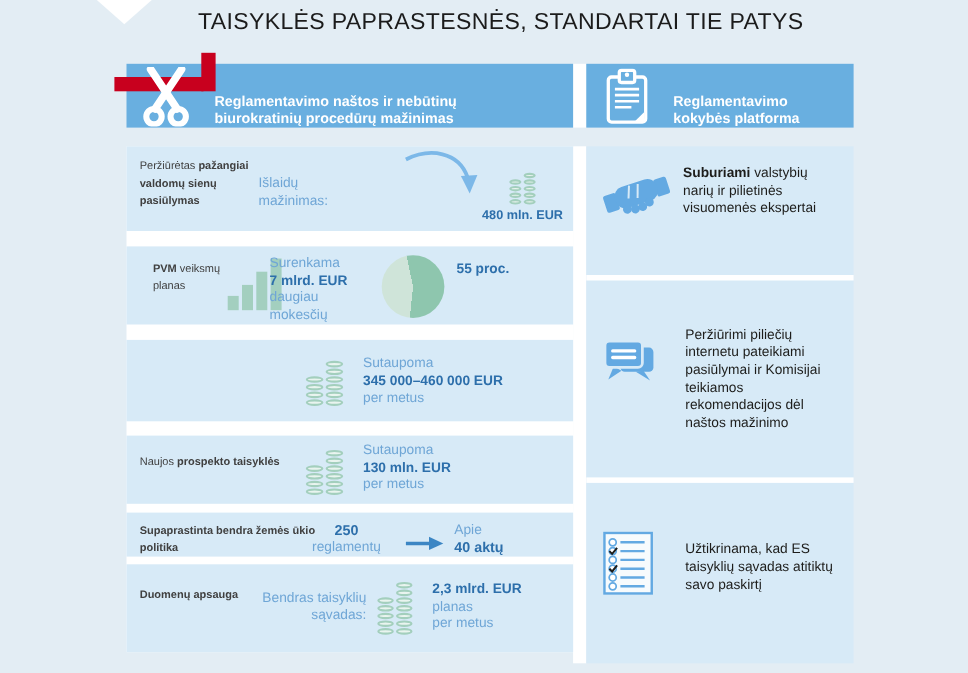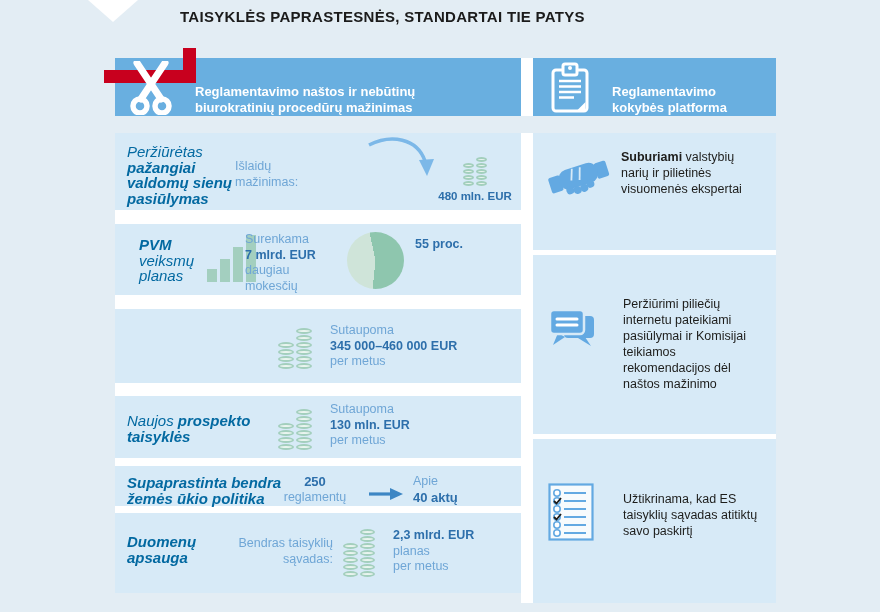--- a/index.html
+++ b/index.html
@@ -4,21 +4,21 @@
 <style>
   html,body{margin:0;padding:0;}
   body{
     width:880px;height:612px;position:relative;overflow:hidden;
     background:#e3edf4;
     font-family:"Liberation Sans", sans-serif;
     color:#1d1d1b;
   }
   .title{
     position:absolute;left:180px;top:8px;margin:0;
-    font-size:15px;font-weight:bold;letter-spacing:.3px;color:#1b1b1b;
+    font-size:21px;font-weight:normal;letter-spacing:.3px;color:#1b1b1b;
   }
   .chevron{
     position:absolute;left:88px;top:0;width:0;height:0;
     border-left:25px solid transparent;border-right:25px solid transparent;
     border-top:22px solid #ffffff;
   }
   .white-strip{position:absolute;left:521px;width:12px;background:#ffffff;}
   .strip-top{top:58px;height:58px;}
   .strip-main{top:133px;height:470px;}
 
@@ -39,21 +39,21 @@
 
   .left-col{position:absolute;left:115px;top:133px;width:406px;background:#ffffff;}
   .row{position:relative;background:#d7eaf7;}
   .row1{height:77px;margin-bottom:14px;}
   .row2{height:71px;margin-bottom:14px;}
   .row3{height:74px;margin-bottom:13px;}
   .row4{height:62px;margin-bottom:8px;}
   .row5{height:40px;margin-bottom:7px;}
   .row6{height:80px;}
 
-  .rtitle{position:absolute;margin:0;font-size:15px;line-height:15.5px;color:#0369a1;font-style:italic;}
+  .rtitle{position:absolute;margin:0;font-size:10px;line-height:15.5px;color:#404040;}
   .rtitle b{font-weight:bold;}
   .lightlabel{position:absolute;margin:0;font-size:12.5px;line-height:15.5px;color:#6fa6d6;}
   .valblock{position:absolute;margin:0;font-size:12.5px;line-height:15.5px;color:#6fa6d6;}
   .valblock .ln{display:block;}
   .valblock .val{display:block;font-weight:bold;color:#2d6fab;white-space:nowrap;}
 
   .stat{position:absolute;display:flex;flex-direction:column;align-items:center;}
   .statval{margin-top:4px;font-size:11.5px;font-weight:bold;color:#2d6fab;white-space:nowrap;}
   .coins{display:flex;align-items:flex-end;gap:2px;}
   .coin-col{display:flex;flex-direction:column;}

